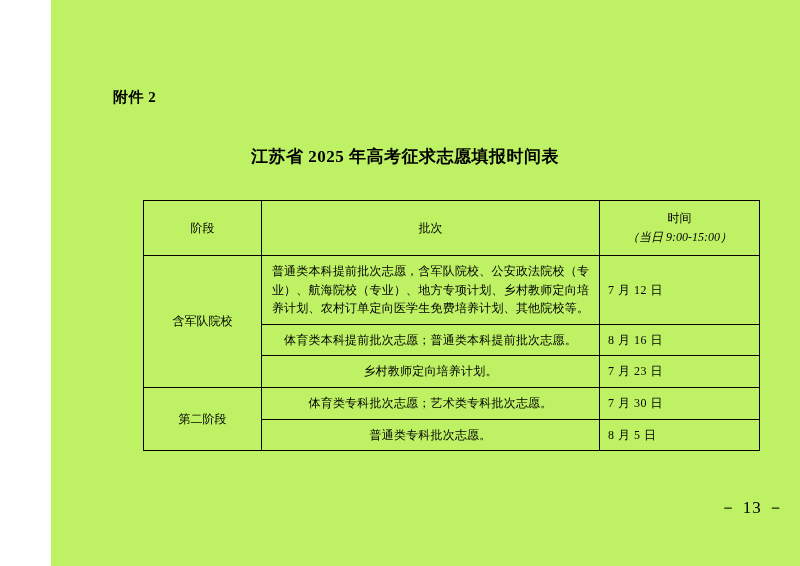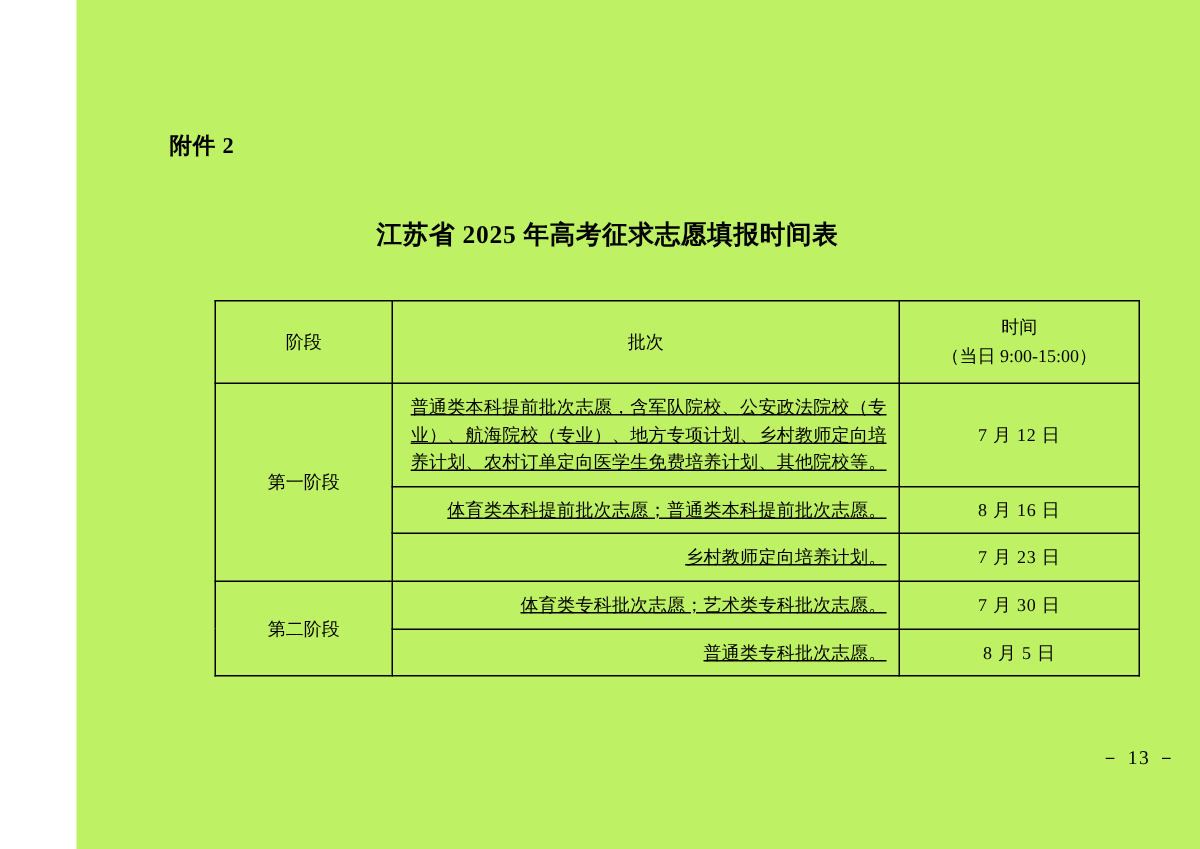--- a/index.html
+++ b/index.html
@@ -60,39 +60,38 @@
   }
   .col-stage { width: 118px; }
   .col-batch { width: 338px; }
   .col-time  { width: 160px; }
 
   thead td {
     text-align: center;
     height: 42px;
   }
   .head-time-main { display: block; }
-  .head-time-sub { display: block; }
+  .head-time-sub { display: block; font-style: italic; }
 
   td.stage-cell {
     text-align: center;
   }
   td.batch-cell {
-    text-align: right;
+    text-align: center;
     letter-spacing: 0.2px;
-    text-decoration: underline;
   }
   td.time-cell {
-    text-align: center;
+    text-align: left;
     letter-spacing: 0.5px;
   }
   .page-number {
     position: absolute;
     right: 66px;
     top: 496px;
-    font-size: 13px;
+    font-size: 17px;
     letter-spacing: 1px;
   }
 </style>
 </head>
 <body>
 
 <div class="page">
 
   <div class="attachment-label">附件 2</div>
 
@@ -109,21 +108,21 @@
         <td>阶段</td>
         <td>批次</td>
         <td>
           <span class="head-time-main">时间</span>
           <span class="head-time-sub">（当日 9:00-15:00）</span>
         </td>
       </tr>
     </thead>
     <tbody>
       <tr>
-        <td class="stage-cell" rowspan="3">第一阶段</td>
+        <td class="stage-cell" rowspan="3">含军队院校</td>
         <td class="batch-cell">普通类本科提前批次志愿，含军队院校、公安政法院校（专业）、航海院校（专业）、地方专项计划、乡村教师定向培养计划、农村订单定向医学生免费培养计划、其他院校等。</td>
         <td class="time-cell">7 月 12 日</td>
       </tr>
       <tr>
         <td class="batch-cell">体育类本科提前批次志愿；普通类本科提前批次志愿。</td>
         <td class="time-cell">8 月 16 日</td>
       </tr>
       <tr>
         <td class="batch-cell">乡村教师定向培养计划。</td>
         <td class="time-cell">7 月 23 日</td>

